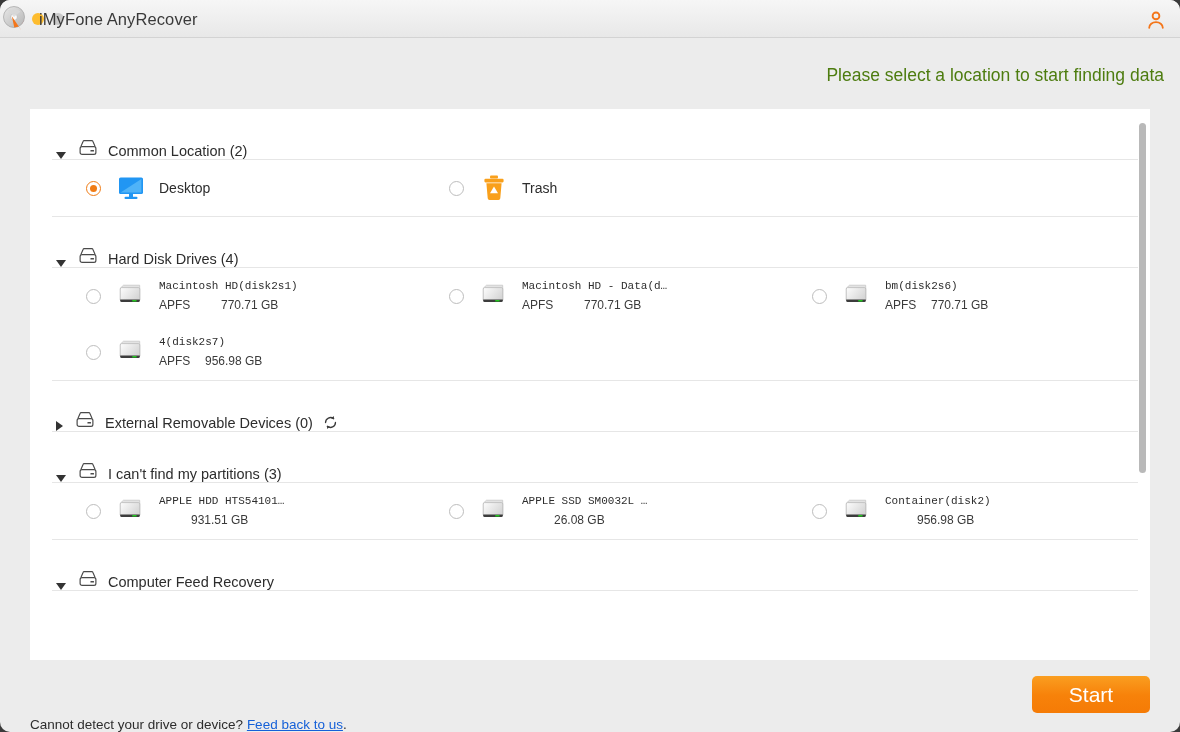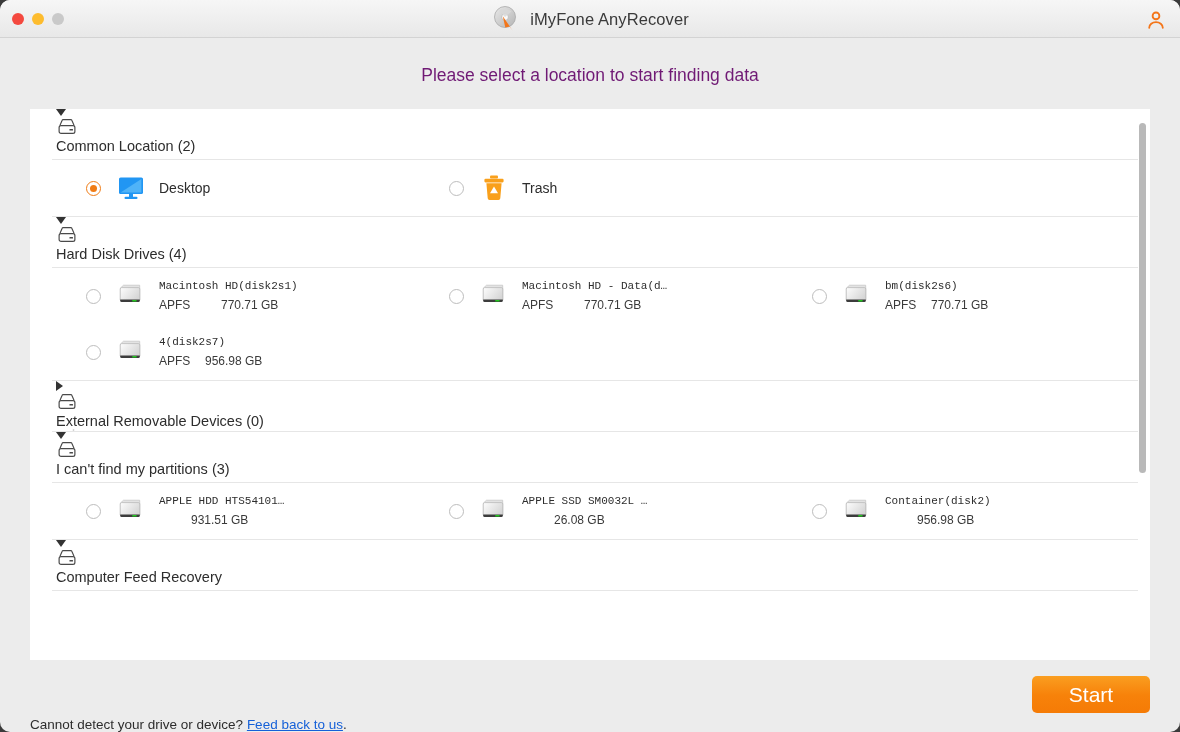--- a/index.html
+++ b/index.html
@@ -26,54 +26,53 @@
     border-bottom: 1px solid #d3d3d3;
     display: flex; align-items: center;
   }
   .traffic { position: absolute; left: 12px; top: 13px; display: flex; gap: 8px; }
   .tl { width: 12px; height: 12px; border-radius: 50%; display: block; }
   .tl.red { background: #f4493f; }
   .tl.yellow { background: #fdbc2e; }
   .tl.gray { background: #c9c9c9; }
   .title-center {
     position: absolute; left: 0; right: 0; top: 0; height: 38px;
-    display: flex; align-items: center; justify-content: center; gap: 9px;
+    display: flex; align-items: center; gap: 9px;
     pointer-events: none;
   }
   .logo { width: 30px; height: 30px; display: block; }
   .app-title { font-size: 16.5px; color: #3a3a3a; letter-spacing: .1px; }
   .user-icon { position: absolute; right: 13px; top: 9px; width: 22px; height: 22px; }
 
   
   .heading {
     flex: 0 0 auto;
-    text-align: center;
-    color: #701a75;
+    text-align: right;
+    color: #4d7c0f;
     font-size: 17.5px;
-    padding: 27px 0 23px 0;
+    padding: 27px 16px 23px 0;
   }
 
   
   .panel-wrap {
     position: relative;
     margin: 0 30px;
     flex: 1 1 auto;
     background: #ffffff;
     overflow: hidden;
   }
   .panel {
     position: absolute; inset: 0;
     overflow: hidden;
   }
   .sec-head {
-    display: flex; align-items: flex-start;
+    display: flex; align-items: flex-end;
     height: 50px;
     padding-left: 26px;
     gap: 0;
-    flex-direction: column;
   }
   .tri {
     width: 0; height: 0; flex: 0 0 auto;
     margin-right: 11px;
   }
   .tri.open {
     border-left: 5.5px solid transparent;
     border-right: 5.5px solid transparent;
     border-top: 7px solid #333;
   }

